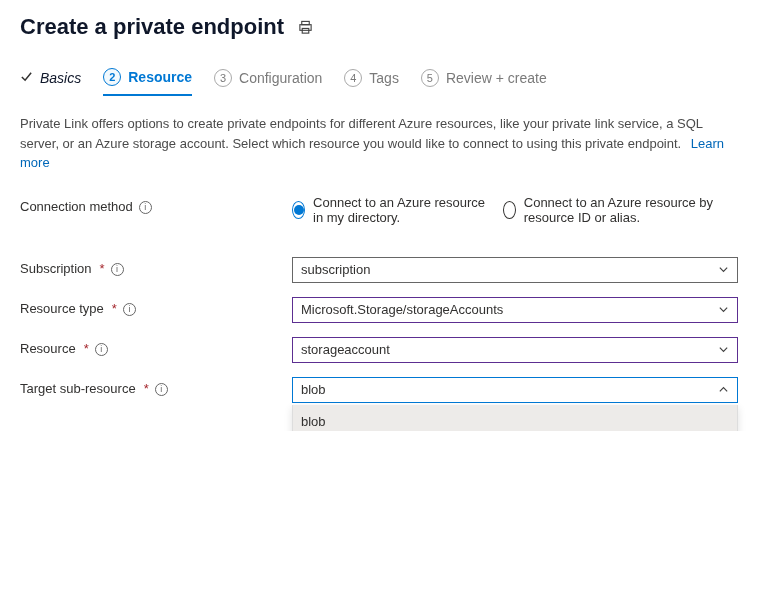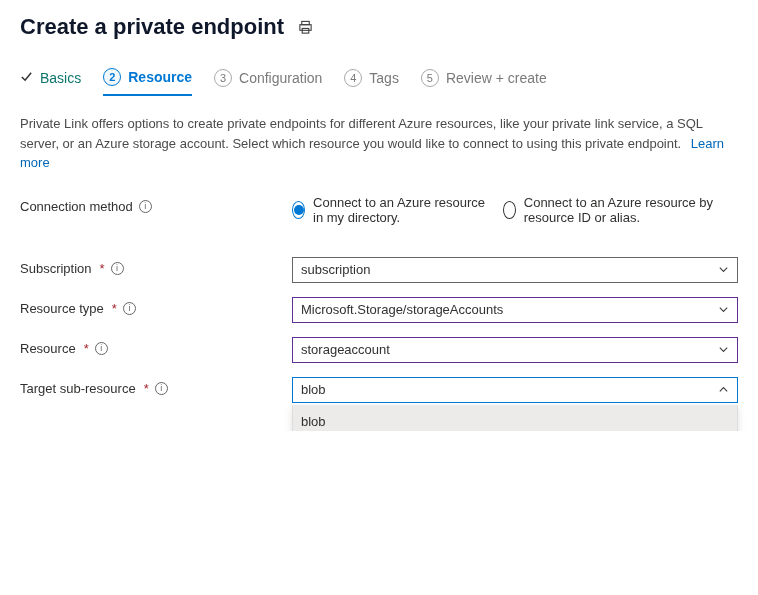--- a/index.html
+++ b/index.html
@@ -10,35 +10,35 @@
     background: #fff;
     padding: 14px 20px;
     width: 758px;
   }
   .header { display: flex; align-items: center; gap: 14px; margin-bottom: 28px; }
   .title { font-size: 22px; font-weight: 600; color: #0f172a; }
   .print-icon svg { width: 15px; height: 15px; display: block; color: #424242; }
 
   .tabs { display: flex; align-items: center; gap: 22px; margin-bottom: 18px; }
   .tab { display: flex; align-items: center; gap: 7px; font-size: 14px; color: #7a7a7a; padding-bottom: 8px; cursor: pointer; }
-  .tab.done { color: #0f766e; }
+  .tab.done { color: #0f172a; font-style: italic; }
   .tab.done svg { width: 13px; height: 13px; color: #323130; }
   .tab.active { color: #0078d4; font-weight: 600; border-bottom: 2px solid #0078d4; }
   .tab .step-num {
     width: 18px; height: 18px; border-radius: 50%;
     display: flex; align-items: center; justify-content: center;
     font-size: 11px; border: 1px solid #a9a9a9; color: #7a7a7a;
   }
   .tab.active .step-num { border-color: #0078d4; color: #0078d4; background:#f2f9fd; }
 
   .desc { color: #4b4b4b; line-height: 1.5; margin-bottom: 22px; max-width: 720px; }
   .desc a { color: #0067b8; text-decoration: none; margin-left: 6px; }
 
   .form-row { display: flex; align-items: flex-start; margin-bottom: 14px; }
-  .label-col { width: 272px; display: flex; align-items: center; gap: 6px; padding-top: 4px; }
+  .label-col { width: 272px; display: flex; align-items: flex-end; gap: 6px; padding-top: 4px; }
   .label-col .req { color: #a4262c; margin-left: 2px; }
   .info-icon {
     width: 13px; height: 13px; border: 1px solid #666; border-radius: 50%;
     display: inline-flex; align-items: center; justify-content: center;
     font-size: 9px; color: #666; cursor: default;
   }
   .input-col { flex: 1; max-width: 450px; }
 
   .radio-group { display: flex; flex-direction: row; gap: 8px; }
   .radio-opt { display: flex; align-items: center; gap: 8px; cursor: pointer; }

